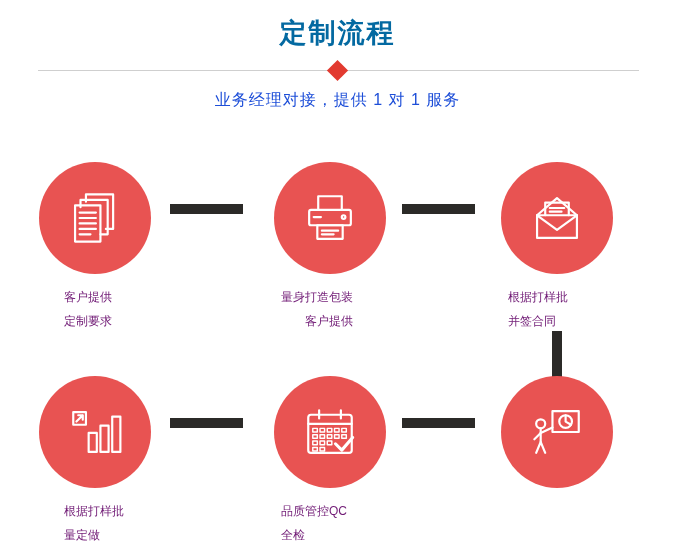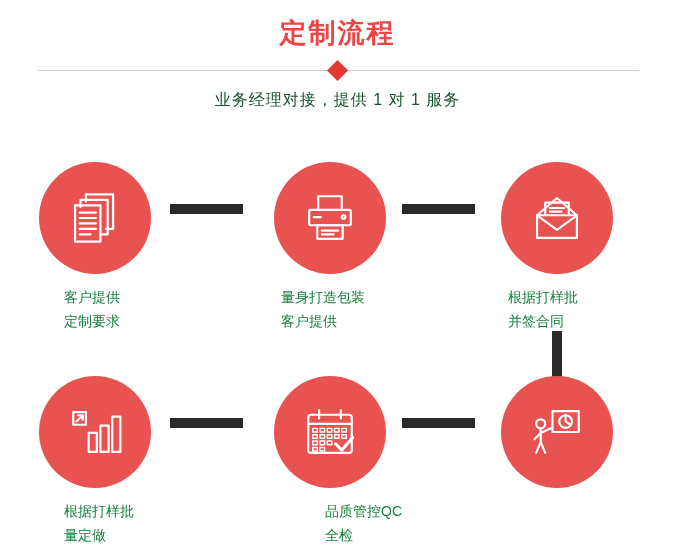--- a/index.html
+++ b/index.html
@@ -3,54 +3,54 @@
 <meta charset="utf-8">
 <style>
   * { margin:0; padding:0; box-sizing:border-box; }
   html,body { background:#ffffff; }
   .page {
     position:relative; width:675px; height:550px; background:#ffffff;
     font-family:"Liberation Sans","DejaVu Sans",sans-serif; overflow:hidden;
   }
   .title {
     position:absolute; top:15px; left:0; width:100%; text-align:center;
-    font-size:27px; font-weight:700; color:#ef4444; letter-spacing:2px;
+    font-size:27px; font-weight:700; color:#0369a1; letter-spacing:2px;
   }
   .divider { position:absolute; top:70px; left:38px; width:601px; height:1px; background:#cfcfcf; }
   .diamond {
     position:absolute; top:63px; left:330px; width:15px; height:15px;
     background:#e23a30; transform:rotate(45deg);
   }
   .subtitle {
     position:absolute; top:90px; left:0; width:100%; text-align:center;
-    font-size:16px; color:#14532d; letter-spacing:1px;
+    font-size:16px; color:#1d4ed8; letter-spacing:1px;
   }
   .circle {
     position:absolute; width:112px; height:112px; border-radius:50%;
     background:#e85352; display:flex; align-items:center; justify-content:center;
   }
   .icon { width:58px; height:58px; display:block; }
   .c1 { left:39px;  top:162px; }
   .c2 { left:274px; top:162px; }
   .c3 { left:501px; top:162px; }
   .c4 { left:39px;  top:376px; }
   .c5 { left:274px; top:376px; }
   .c6 { left:501px; top:376px; }
   .hbar { position:absolute; width:73px; height:10px; background:#2b2a28; }
   .h1 { left:170px; top:204px; }
   .h2 { left:402px; top:204px; }
   .h3 { left:170px; top:418px; }
   .h4 { left:402px; top:418px; }
   .vbar { position:absolute; left:552px; top:331px; width:10px; height:46px; background:#2b2a28; }
-  .label { position:absolute; font-size:14px; line-height:24px; color:#15803d; }
+  .label { position:absolute; font-size:12px; line-height:24px; color:#701a75; }
   .l1 { left:64px;  top:285px; }
-  .l2 { left:281px; top:285px; }
+  .l2 { left:281px; top:285px;text-align:right; }
   .l3 { left:508px; top:285px; }
   .l4 { left:64px;  top:499px; }
-  .l5 { left:281px; top:499px;margin-left:44px; }
+  .l5 { left:281px; top:499px; }
   .l6 { left:508px; top:499px; }
 </style>
 </head>
 <body>
 
 <div class="page">
 
   <h1 class="title">定制流程</h1>
   <div class="divider"></div>
   <div class="diamond"></div>

